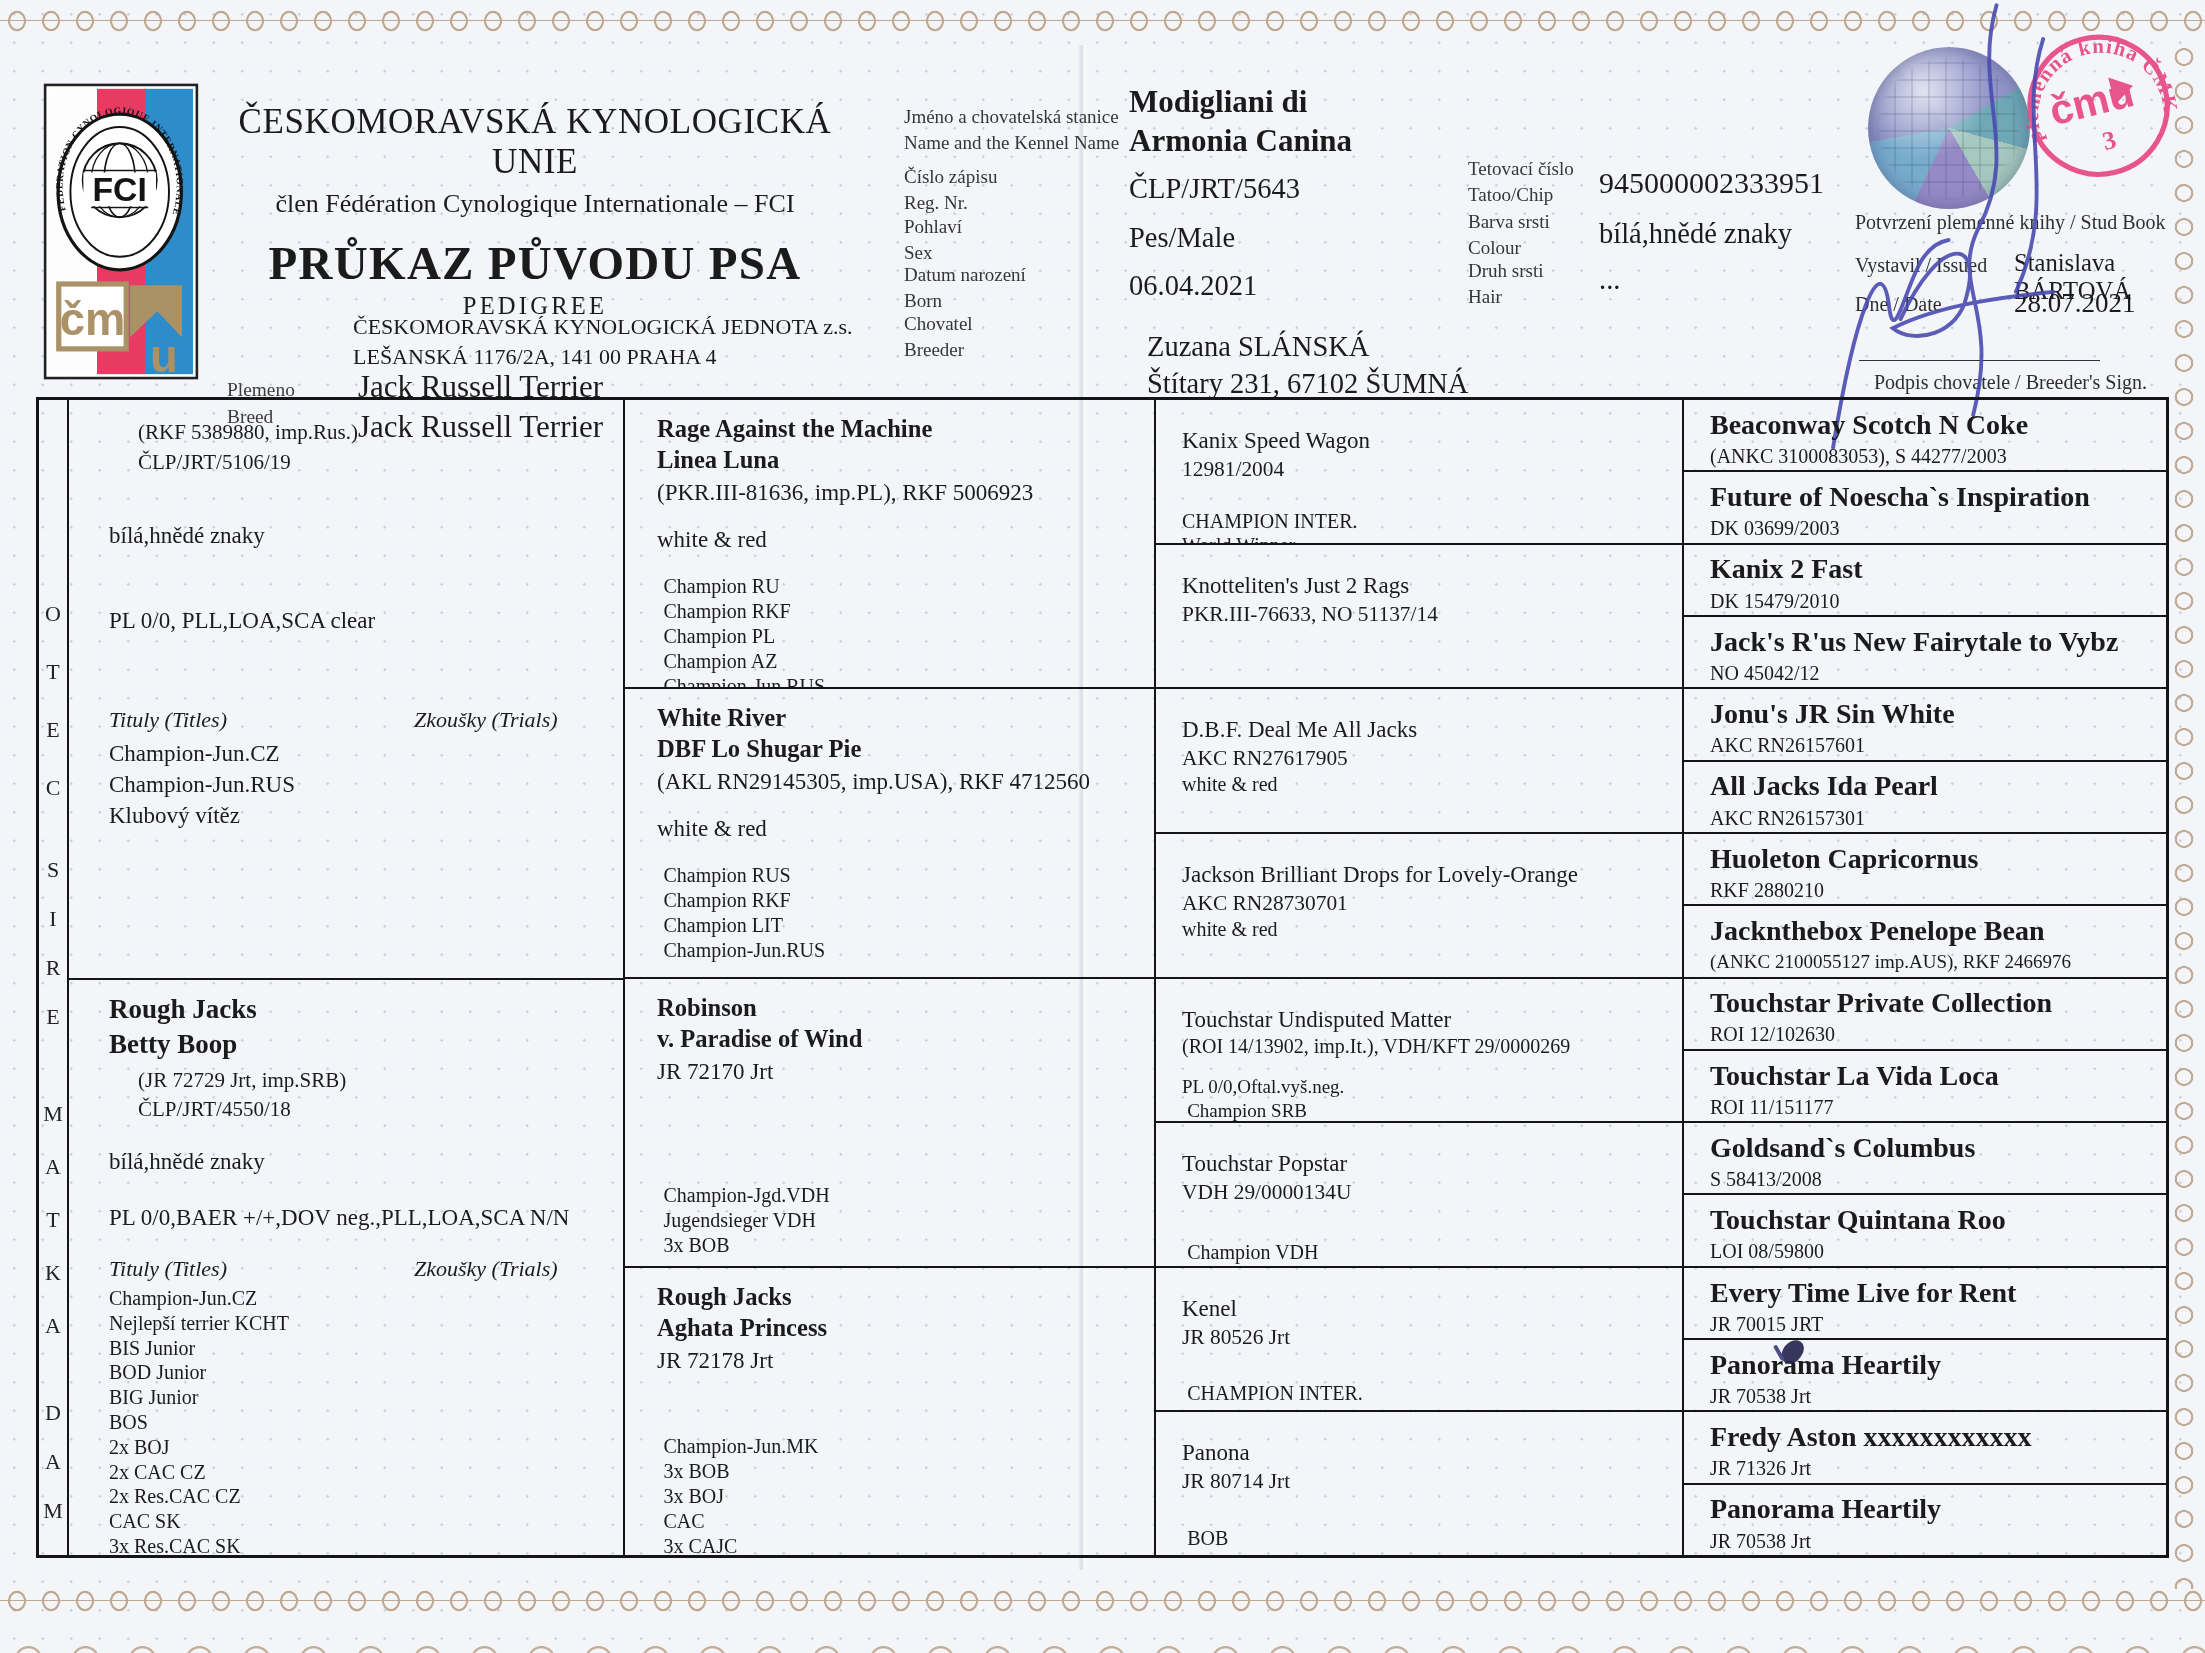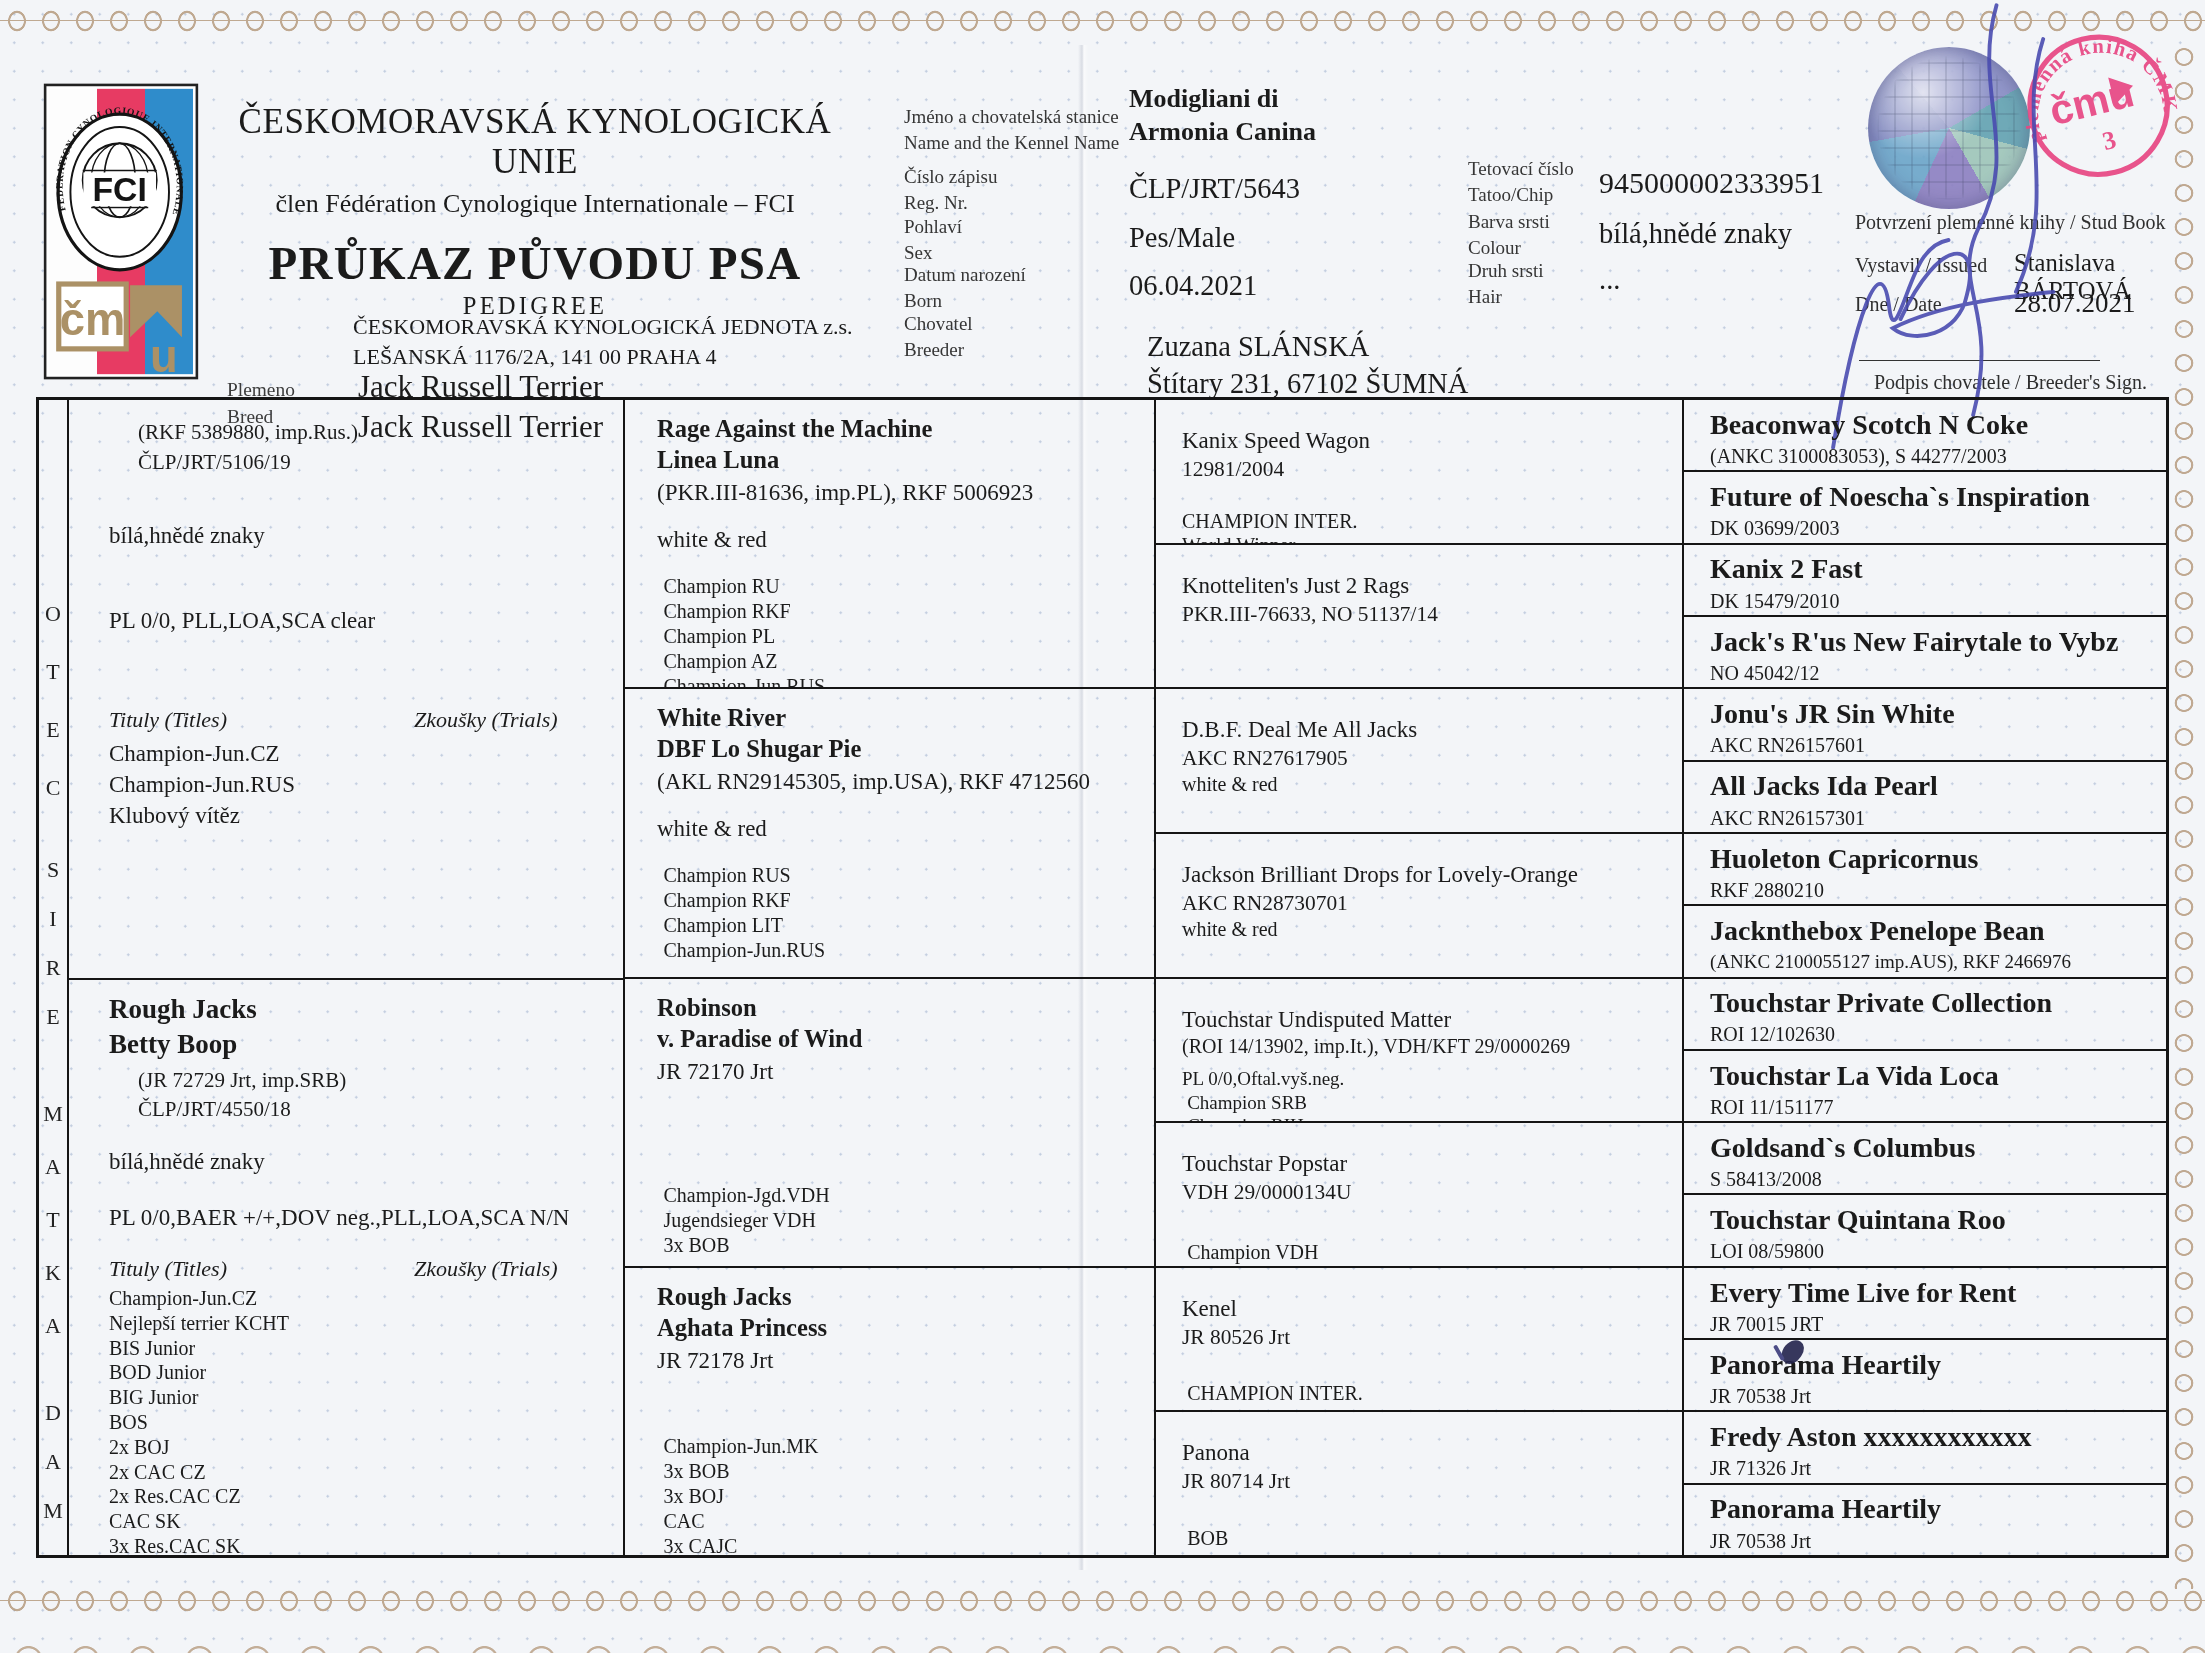--- a/index.html
+++ b/index.html
@@ -27,21 +27,21 @@
   .org-block{position:absolute;left:214px;top:102px;width:642px;text-align:center;}
   .org-name{font-size:35px;letter-spacing:0.6px;}
   .org-member{font-size:26px;margin-top:6.5px;}
   .doc-title{font-size:47px;font-weight:bold;letter-spacing:1.3px;margin-top:17px;}
   .doc-subtitle{font-size:24.6px;letter-spacing:3.2px;margin-top:2.6px;}
   .org-address{position:absolute;left:353px;top:312px;font-size:22px;line-height:1.35;text-align:left;}
   .breed-label{position:absolute;left:227px;top:376px;font-size:19.4px;line-height:1.4;color:#3c3c3c;}
   .breed-value{position:absolute;left:358px;top:367px;font-size:31px;line-height:1.3;}
   .f-label{position:absolute;font-size:19px;line-height:1.35;color:#363636;}
   .f-value{position:absolute;font-size:28.5px;line-height:1.3;}
-  .f-value-bold{position:absolute;font-size:26px;font-weight:bold;line-height:1.25;}
+  .f-value-bold{position:absolute;font-size:31px;font-weight:bold;line-height:1.25;}
   
   .cert-label{position:absolute;font-size:20px;color:#2f2f2f;}
   .cert-value{position:absolute;font-size:24.6px;}
   .sig-line{position:absolute;left:1859px;top:360px;width:241px;border-top:1.9px solid #333;}
   .hologram{position:absolute;left:1868px;top:47px;width:162px;height:162px;border-radius:50%;opacity:.92;
       background:
         radial-gradient(circle at 34% 28%,rgba(255,255,255,.75),rgba(255,255,255,0) 42%),
         repeating-conic-gradient(from 20deg,#8a8fc6 0 40deg,#64a3b2 40deg 85deg,#9fc6ba 85deg 130deg,#8e82c2 130deg 185deg,#6da6ca 185deg 240deg,#7e86bf 240deg 300deg,#8a8fc6 300deg 360deg);
       box-shadow:inset 0 0 19.4px rgba(40,40,90,.45);}
   .hologram::after{content:"";position:absolute;inset:9px;border-radius:50%;
@@ -320,21 +320,21 @@
         <div class="t3">white &amp; red</div>
       </div>
       <div class="cell g3pad">
         <div class="n3">Jackson Brilliant Drops for Lovely-Orange</div>
         <div class="r3">AKC RN28730701</div>
         <div class="t3">white &amp; red</div>
       </div>
       <div class="cell g3pad">
         <div class="n3">Touchstar Undisputed Matter</div>
         <div class="r3" style="font-size:20px;">(ROI 14/13902, imp.It.), VDH/KFT 29/0000269</div>
-        <div class="t3" style="margin-top:9px;font-size:19px;">PL 0/0,Oftal.vyš.neg.</div>
+        <div class="t3" style="margin-top:17px;font-size:19px;">PL 0/0,Oftal.vyš.neg.</div>
         <div class="t3 pre" style="margin-top:1.3px;margin-left:5.2px;font-size:19px;">Champion SRB
 Champion BIH</div>
       </div>
       <div class="cell g3pad">
         <div class="n3">Touchstar Popstar</div>
         <div class="r3">VDH 29/0000134U</div>
         <div class="t3 pre" style="margin-top:34px;margin-left:5.2px;">Champion VDH
 Champion CZ</div>
       </div>
       <div class="cell g3pad">

